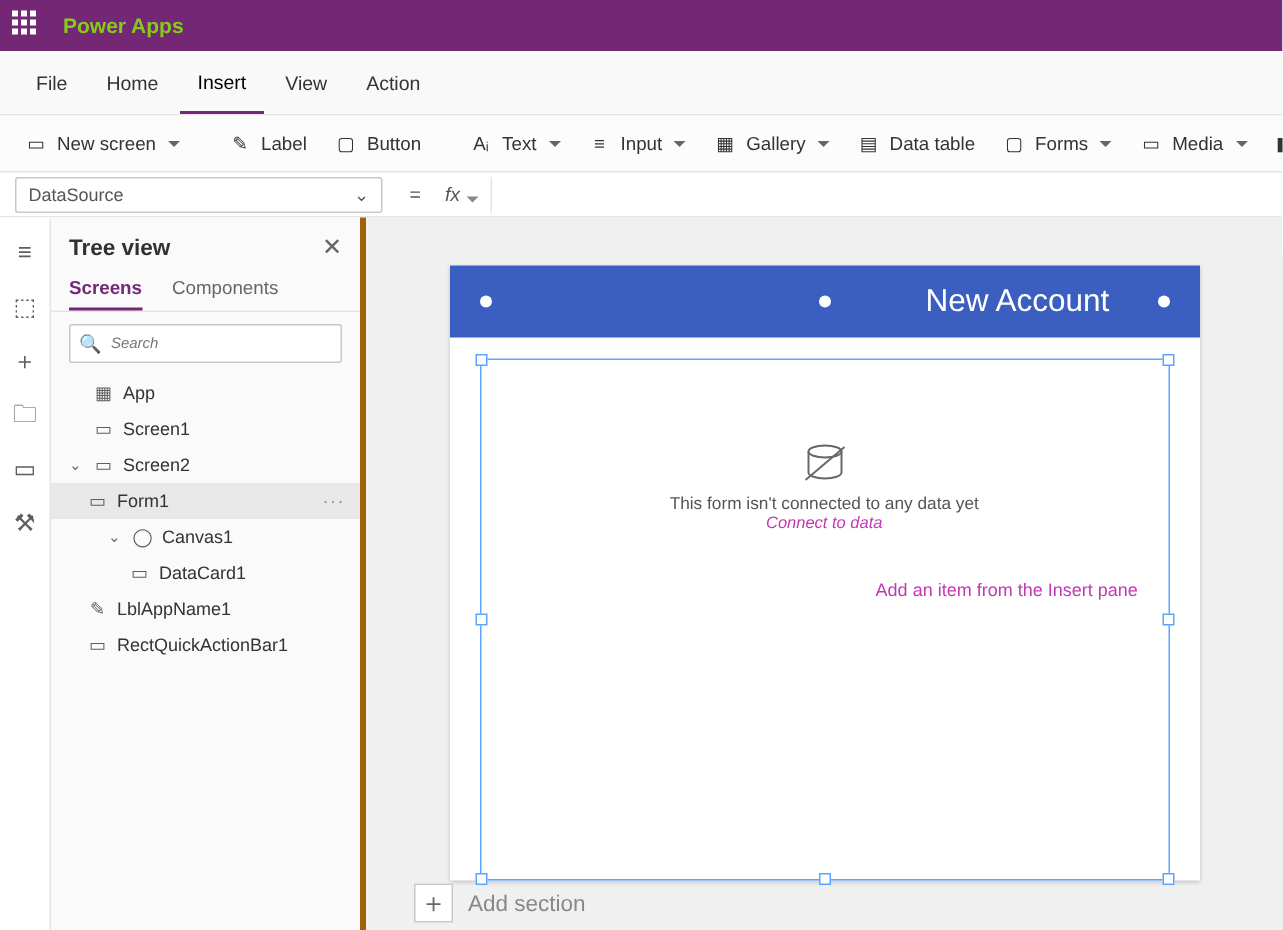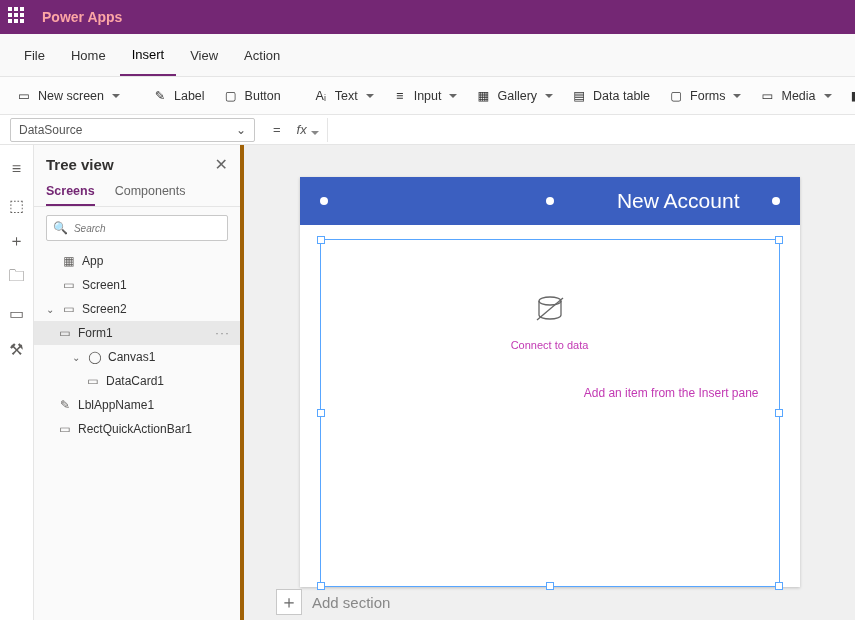--- a/index.html
+++ b/index.html
@@ -1,18 +1,18 @@
 <!DOCTYPE html>
 <html><head>
 <meta charset="utf-8">
 <style>
 * { margin: 0; padding: 0; box-sizing: border-box; font-family: "Segoe UI", Arial, sans-serif; }
 body { width: 855px; height: 620px; background: #fff; overflow: hidden; }
 
-.titlebar { height: 34px; background: #742774; color: #fca5a5; display: flex; align-items: center; padding: 0 8px; }
+.titlebar { height: 34px; background: #742774; color: #84cc16; display: flex; align-items: center; padding: 0 8px; }
 .titlebar .waffle { width: 20px; height: 20px; display: grid; grid-template: repeat(3,4px)/repeat(3,4px); gap: 2px; margin-right: 14px; }
 .titlebar .waffle span { background: #fff; }
 .titlebar .title { font-size: 14px; font-weight: 600; }
 
 .menubar { height: 43px; background: #f9f9f9; border-bottom: 1px solid #e5e5e5; display: flex; align-items: center; padding: 0 12px; gap: 2px; }
 .menubar .menu-item { font-size: 13px; color: #333; padding: 0 12px; height: 100%; display: flex; align-items: center; cursor: pointer; }
 .menubar .menu-item.active { border-bottom: 2px solid #742774; color: #000; }
 
 .ribbon { height: 38px; background: #fcfcfc; border-bottom: 1px solid #e5e5e5; display: flex; align-items: center; padding: 0 10px; gap: 6px; }
 .ribbon .rbtn { display: flex; align-items: center; gap: 6px; font-size: 12.5px; color: #333; padding: 4px 6px; cursor: pointer; white-space: nowrap; }
@@ -53,21 +53,21 @@
 
 .canvas { flex: 1; background: #f0f0f0; position: relative; padding: 32px; }
 .screen { background: #fff; width: 500px; height: 410px; margin: 0 auto; box-shadow: 0 1px 3px rgba(0,0,0,.2); display: flex; flex-direction: column; }
 .screen-header { background: #3b5fc0; height: 48px; position: relative; display: flex; align-items: center; justify-content: center; }
 .screen-header .dot { width: 8px; height: 8px; border-radius: 50%; background: #fff; position: absolute; }
 .screen-header .dot.l { left: 20px; } .screen-header .dot.c { left: 50%; transform: translateX(-50%); } .screen-header .dot.r { right: 20px; }
 .screen-header .title { position: absolute; right: 60px; color: #fff; font-size: 21px; }
 .formbox { margin: 14px 20px 0; flex: 1; border: 1px solid #58a6ff; position: relative; display: flex; flex-direction: column; align-items: center; padding-top: 56px; }
 .formbox .dbicon { color: #666; }
 .formbox .msg1 { font-size: 11.5px; color: #555; margin-top: 8px; }
-.formbox .msg2 { font-size: 11px; color: #c239b3; margin-top: 17px; cursor: pointer; }
+.formbox .msg2 { font-size: 11px; color: #c239b3; margin-top: 1px; cursor: pointer; font-style: italic; }
 .formbox .msg3 { font-size: 12px; color: #c239b3; position: absolute; right: 20px; top: 146px; }
 .formbox .handle { width: 8px; height: 8px; background: #fff; border: 1px solid #58a6ff; position: absolute; }
 .formbox .h-tl { top: -4px; left: -4px; } .formbox .h-tr { top: -4px; right: -4px; }
 .formbox .h-ml { top: 50%; left: -4px; transform: translateY(-50%); } .formbox .h-mr { top: 50%; right: -4px; transform: translateY(-50%); }
 .formbox .h-bl { bottom: -4px; left: -4px; } .formbox .h-bc { bottom: -4px; left: 50%; transform: translateX(-50%); } .formbox .h-br { bottom: -4px; right: -4px; }
 .addsection { position: absolute; bottom: 18px; left: 32px; display: flex; align-items: center; gap: 10px; color: #888; font-size: 15px; }
 .addsection .plus { width: 26px; height: 26px; border: 1px solid #c8c8c8; background: #fff; display: flex; align-items: center; justify-content: center; font-size: 18px; color: #666; }
 .dots { color: #888; letter-spacing: 1px; }
 </style>
 </head>
@@ -235,20 +235,21 @@
         <div class="dot c"></div>
         <div class="title">New Account</div>
         <div class="dot r"></div>
       </div>
       <div class="formbox">
         <svg class="dbicon" width="30" height="26" viewBox="0 0 30 26">
             <ellipse cx="15" cy="5" rx="11" ry="4" fill="none" stroke="#666" stroke-width="1.3"></ellipse>
             <path d="M4 5 v14 a11 4 0 0 0 22 0 V5" fill="none" stroke="#666" stroke-width="1.3"></path>
             <line x1="2" y1="24" x2="28" y2="2" stroke="#666" stroke-width="1.3"></line>
           </svg>
+        <div class="msg1">This form isn't connected to any data yet</div>
         <div class="msg2">Connect to data</div>
         <div class="msg3">Add an item from the Insert pane</div>
         <div class="handle h-tl"></div>
         <div class="handle h-tr"></div>
         <div class="handle h-ml"></div>
         <div class="handle h-mr"></div>
         <div class="handle h-bl"></div>
         <div class="handle h-bc"></div>
         <div class="handle h-br"></div>
       </div>

